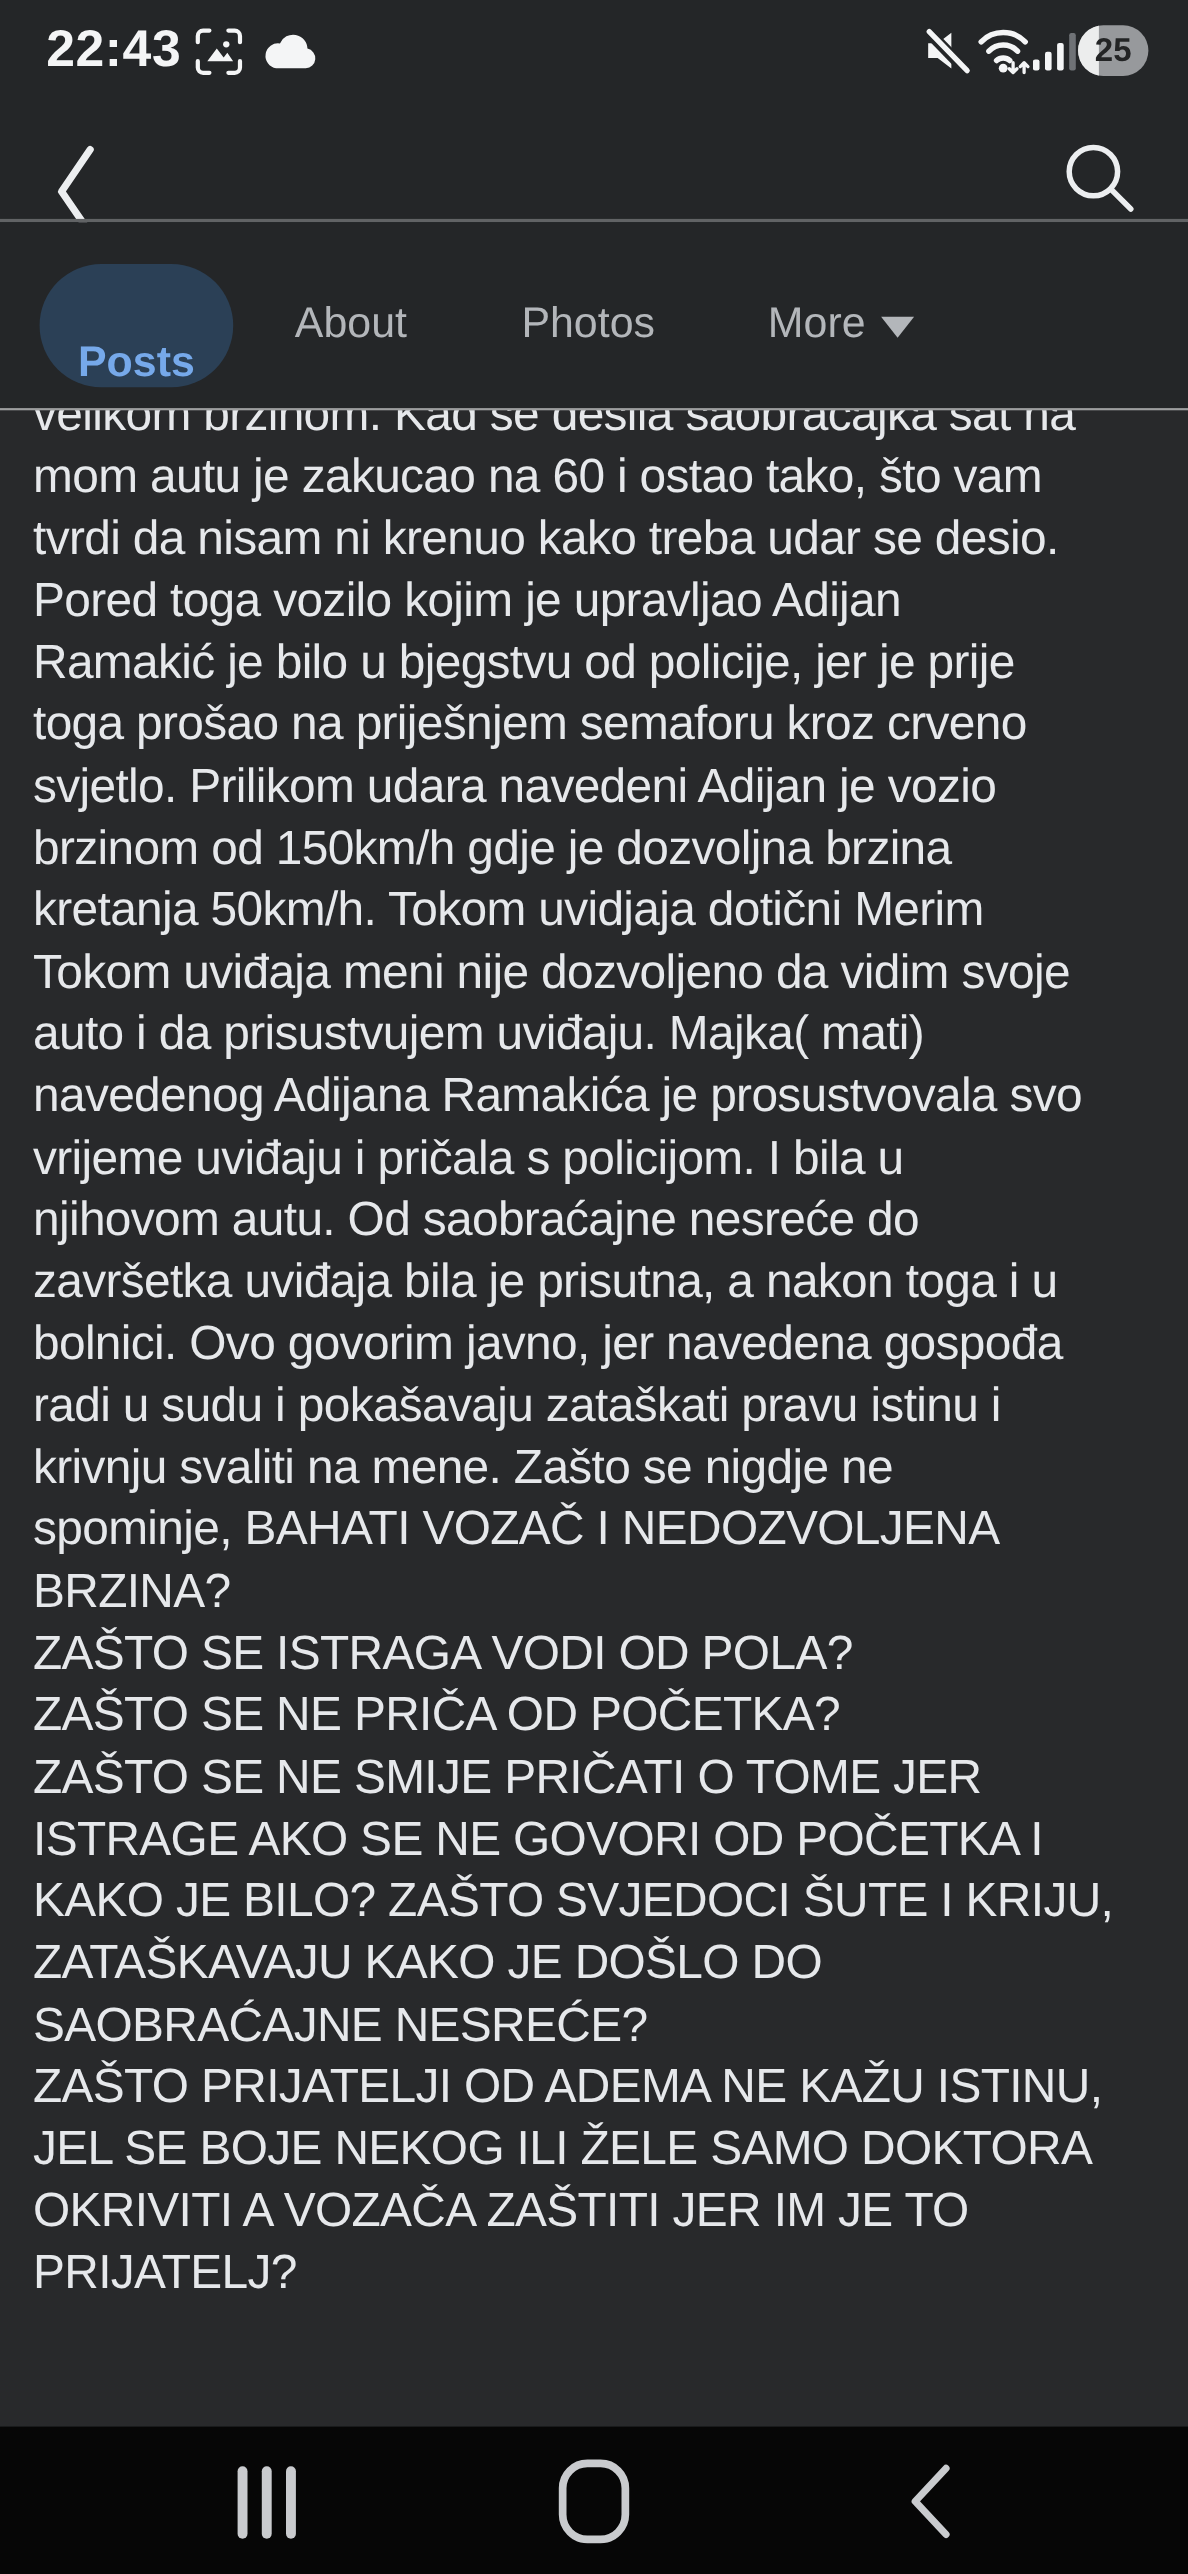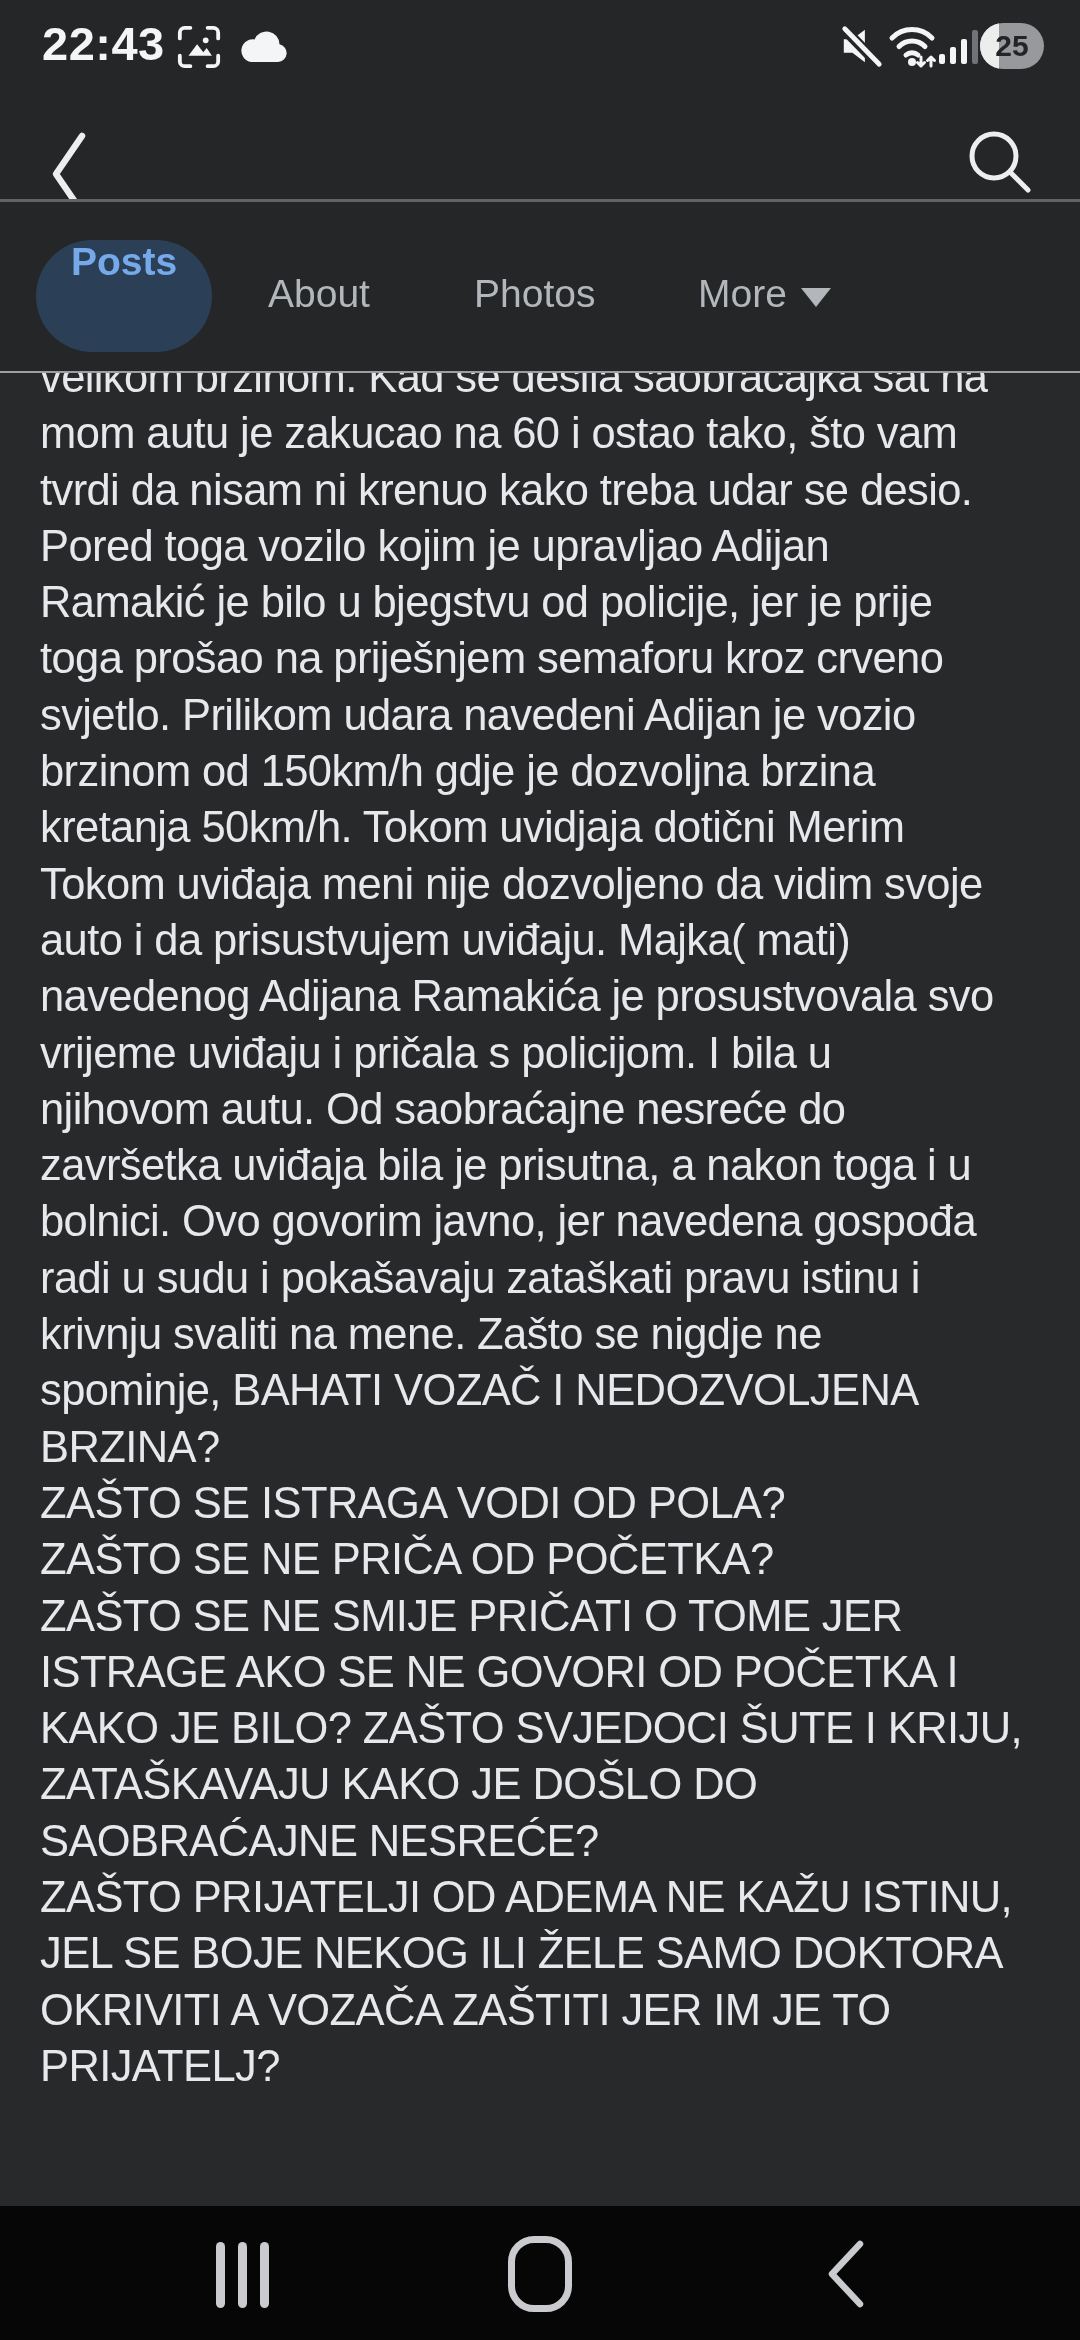--- a/index.html
+++ b/index.html
@@ -33,21 +33,21 @@
   .app-header { position:absolute; top:100px; left:0; right:0; height:99px; background:#242628; }
   .back-btn { position:absolute; left:44px; top:28px; width:48px; height:92px; cursor:pointer; }
   .search-btn { position:absolute; right:44px; top:24px; width:74px; height:74px; cursor:pointer; }
   .header-divider { position:absolute; top:199px; left:0; right:0; height:3px; background:#616365; }
 
   
   .tab-bar { position:absolute; top:202px; left:0; right:0; height:169px; background:#242628; }
   .tab-pill {
     position:absolute; left:36px; top:38px; width:176px; height:112px;
     background:#2b4056; border-radius:56px;
-    display:flex; align-items:flex-start; justify-content:center; cursor:pointer;
+    display:flex; align-items:flex-end; justify-content:center; cursor:pointer;
   }
   .tab-pill .tab-label { color:#76a9ea; font-size:39px; font-weight:600; }
   .tab-plain {
     position:absolute; top:70px; color:#b3b6ba; font-size:39px; font-weight:500;
     display:flex; align-items:center; cursor:pointer;
   }
   .tab-about  { left:268px; }
   .tab-photos { left:474px; }
   .tab-more   { left:698px; }
   .caret-down {
@@ -56,21 +56,21 @@
     border-top:19px solid #b3b6ba;
   }
   .content-top-divider { position:absolute; top:371px; left:0; right:0; height:2px; background:rgba(255,255,255,0.55); z-index:3; }
 
   
   .content {
     position:absolute; top:373px; left:0; right:0; bottom:134px;
     background:#28292b; overflow:hidden;
   }
   .post-text {
-    margin-top:-24px; padding:0 22px 0 40px;
+    margin-top:-24px; padding:0 22px 0 30px;
     font-size:43.5px; line-height:56.3px; letter-spacing:-0.6px;
     color:#e6e8eb; font-weight:400;
   }
   .post-line { white-space:pre; }
 
   
   .bottom-nav { position:absolute; left:0; right:0; bottom:0; height:134px; background:#060606; }
   .recents-btn { position:absolute; left:216px; top:36px; display:flex; gap:13px; cursor:pointer; }
   .recents-btn i { display:block; width:9px; height:66px; border-radius:5px; background:#c9cbce; }
   .home-btn {

